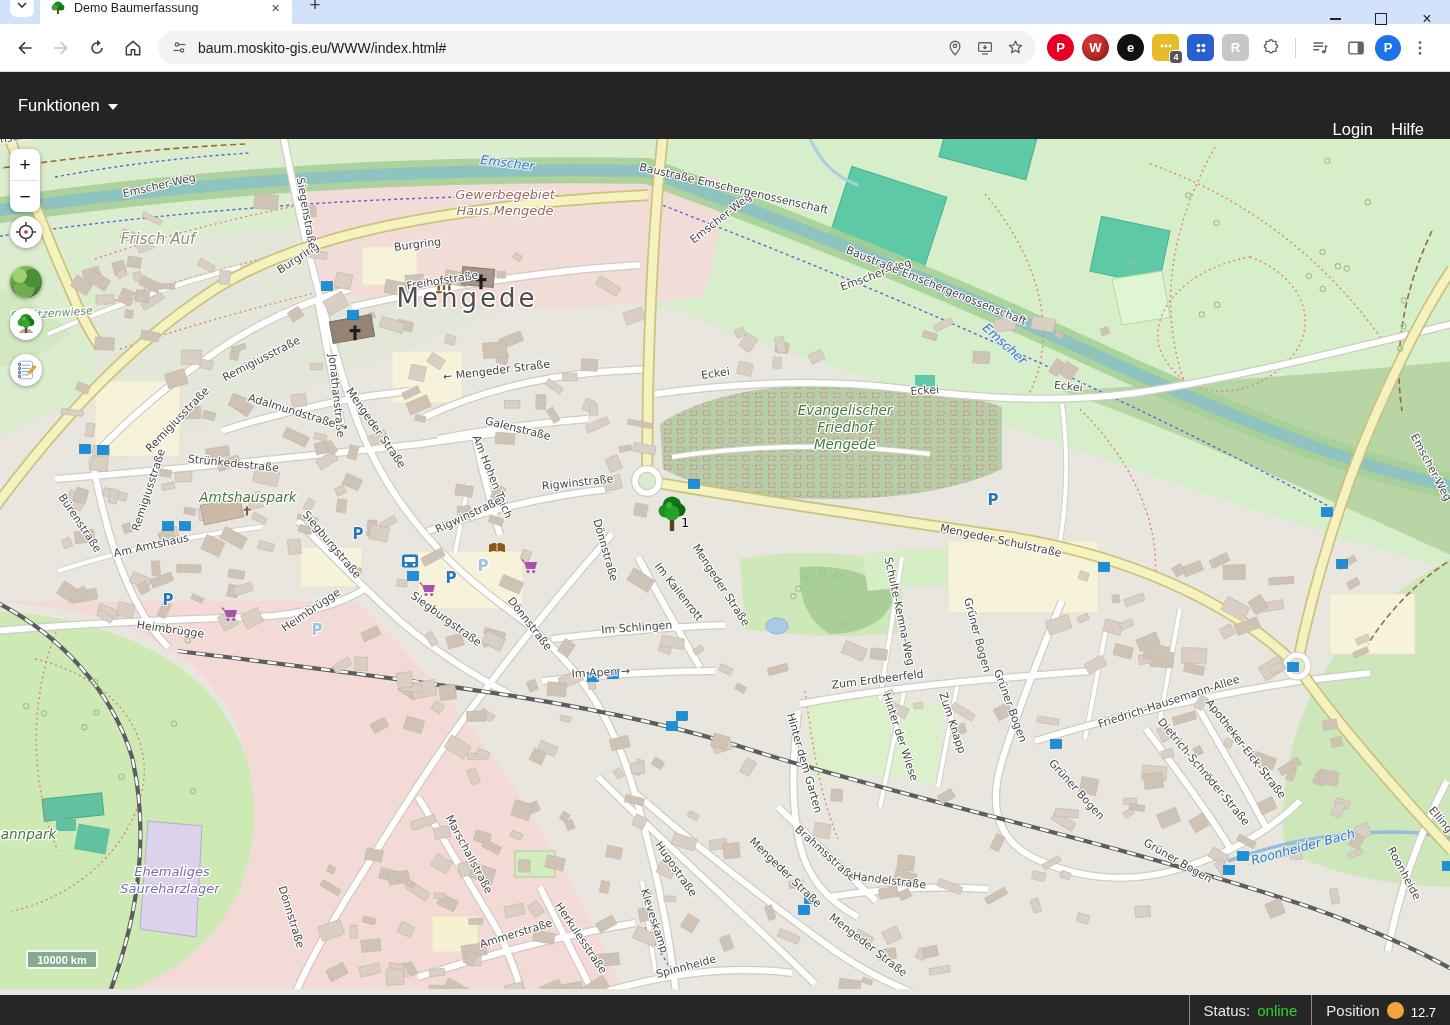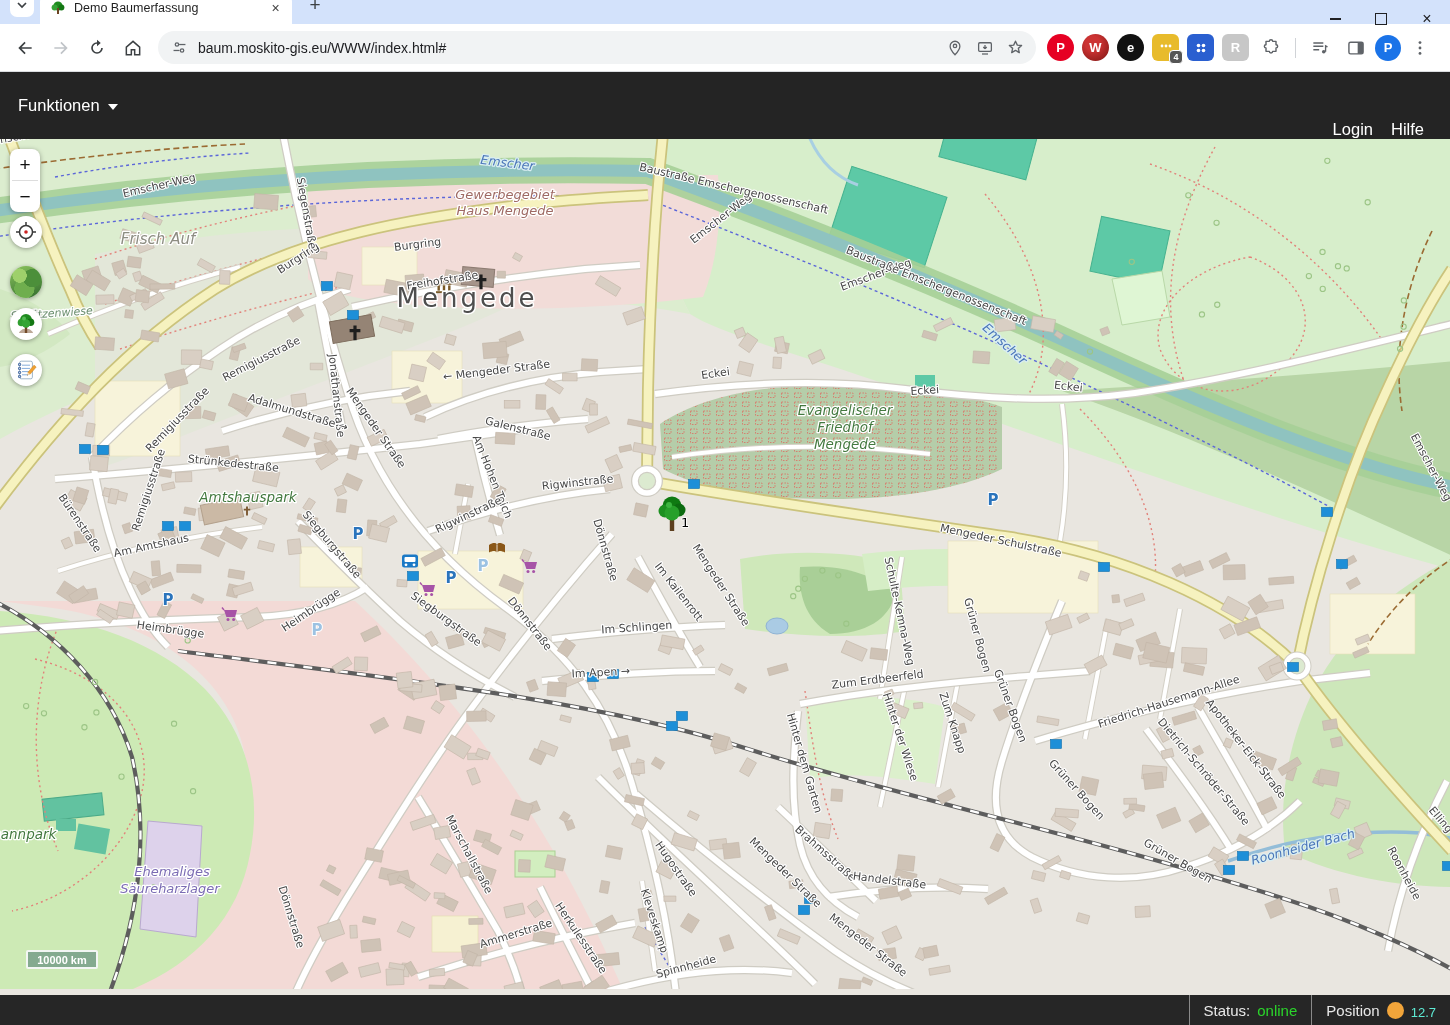--- a/index.html
+++ b/index.html
@@ -75,21 +75,21 @@
   .lbl.pur{font-size:13px;fill:#7b6cb4;font-style:italic;}
   .picn{font-family:"DejaVu Sans",sans-serif;font-size:15px;font-weight:bold;fill:#2a74bc;
     paint-order:stroke;stroke:#fff;stroke-width:2px;text-anchor:middle;}
   .picn.lt{fill:#9cc2e2;}
   .mnum{font-family:"DejaVu Sans",sans-serif;font-size:13px;fill:#000;paint-order:stroke;stroke:#fff;stroke-width:1.6px;}
   
   .statusbar{height:30px;background:#262626;display:flex;justify-content:flex-end;align-items:stretch;
     color:#e8e8e8;font-size:15px;flex:none;}
   .seg{display:flex;align-items:center;gap:7px;padding:0 14px;border-left:1px solid #8a8a8a;justify-content:flex-end;}
   .dot{width:17px;height:17px;border-radius:50%;}
-  .posval{font-size:13px;color:#5eead4;margin-top:5px;}
+  .posval{font-size:13px;color:#ffffff;margin-top:5px;}
 </style>
 </head>
 <body>
 
 <div class="tabstrip">
   <div class="tab-search">
     <svg width="12" height="12" viewBox="0 0 12 12">
       <polyline points="2,4 6,8 10,4" fill="none" stroke="#3c4043" stroke-width="1.7"></polyline>
       </svg>
   </div>

